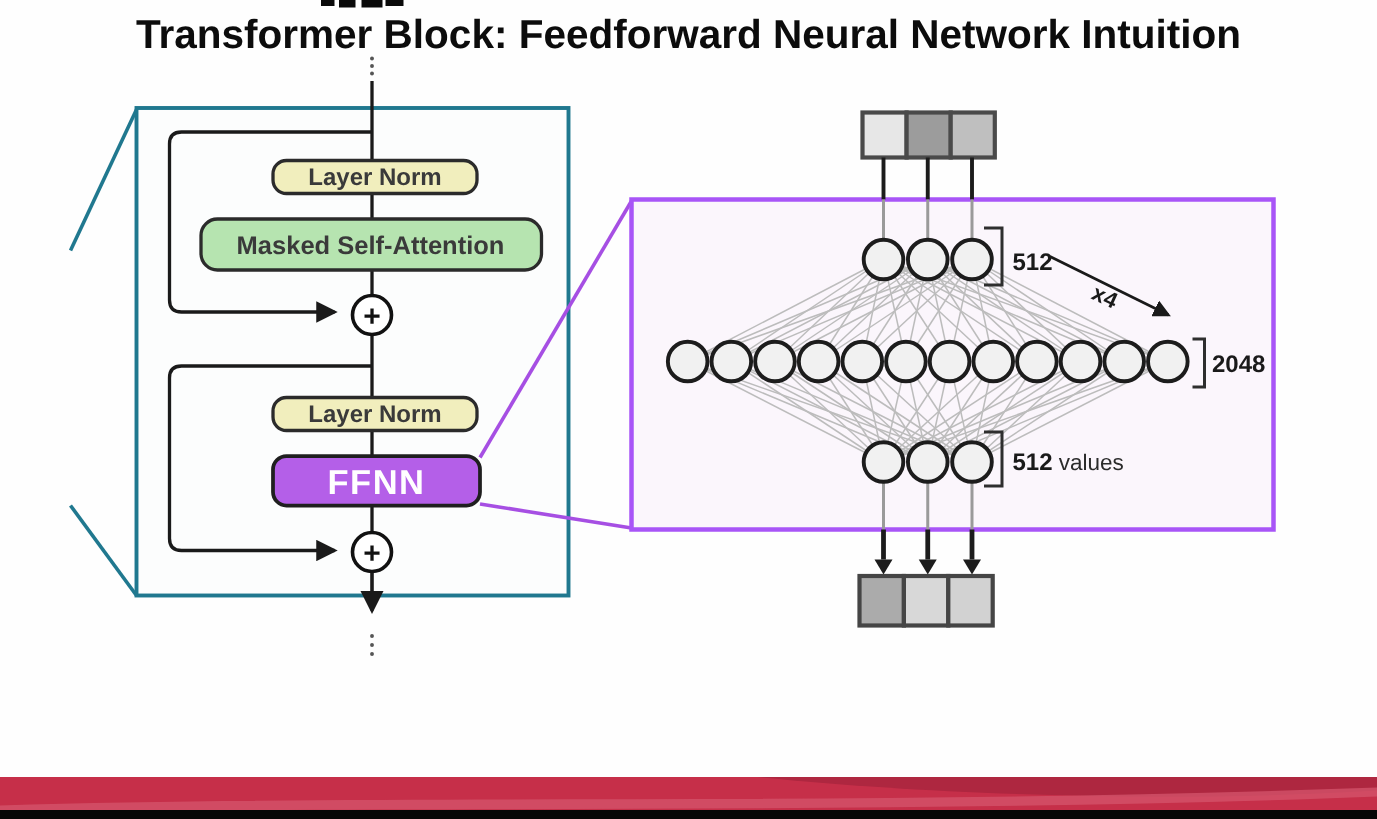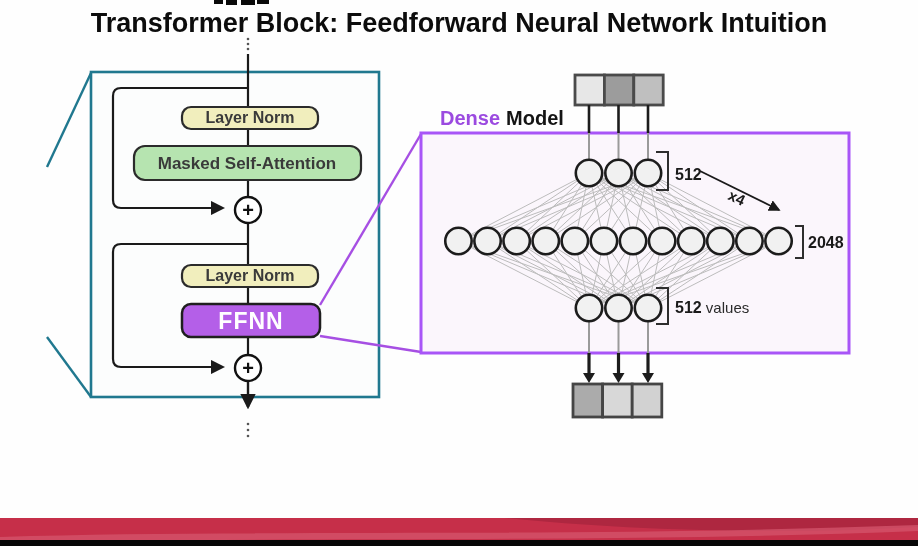--- a/index.html
+++ b/index.html
@@ -233,18 +233,15 @@
     <text x="675" y="313" font-size="16" class="annot"><tspan font-weight="700">512</tspan><tspan class="annot-light" font-size="15"> values</tspan></text>
 
     <g>
       <rect x="0" y="518" width="918" height="22" fill="#c62f49"></rect>
       <path d="M505,518 L918,518 L918,527 C770,536 615,529 505,518 Z" fill="#ae2740"></path>
       <path d="M0,537 C260,529 560,538 918,525 L918,531 C620,543 260,537 0,542 Z" opacity="0.75" fill="#d4566c"></path>
       <rect x="0" y="540" width="918" height="6" fill="#060606"></rect>
     </g>
   </svg>
 
-  <div class="dense-label">
-    <span class="accent">Dense</span><span>Model</span>
-  </div>
 
 
 </div>
 
 </body></html>

